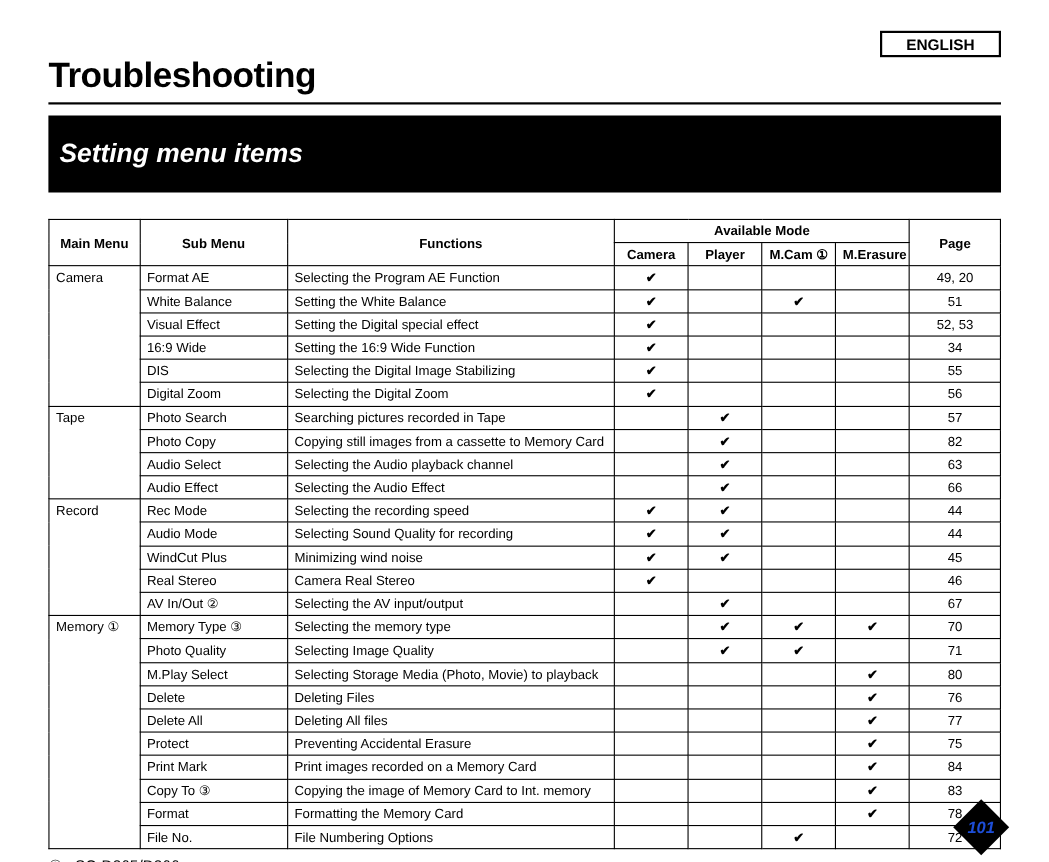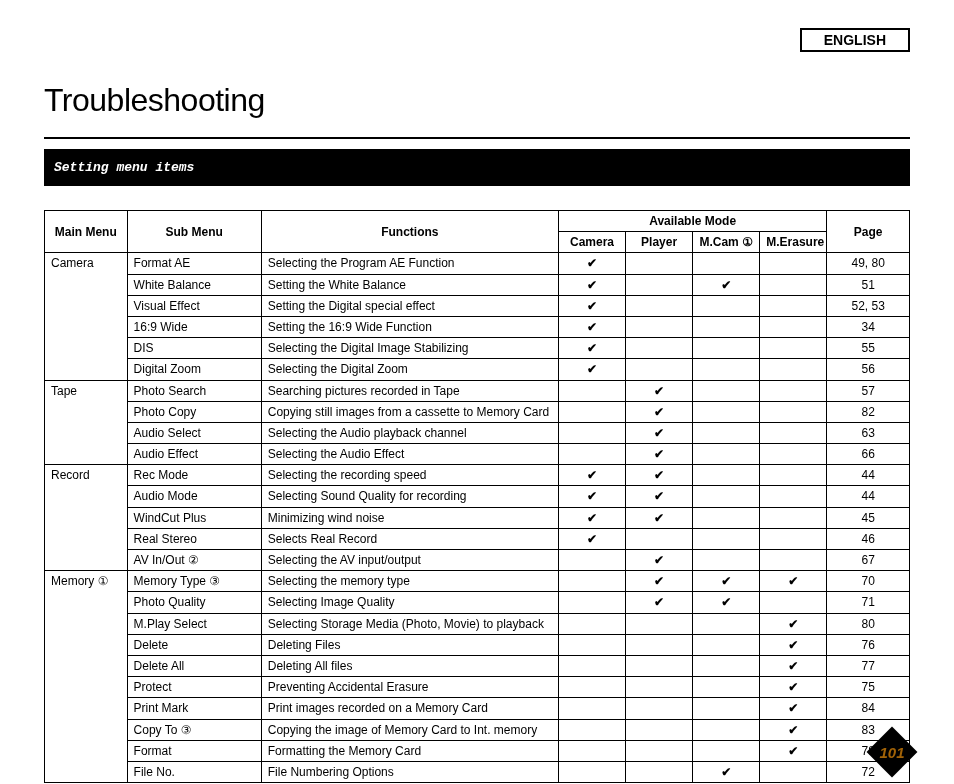--- a/index.html
+++ b/index.html
@@ -22,34 +22,34 @@
     position: absolute;
     top: 28px;
     right: 44px;
     border: 2px solid #000;
     padding: 2px 22px;
     font-weight: bold;
     font-size: 14px;
   }
   .title {
     font-size: 32px;
-    font-weight: 400;
-    margin: 52px 0 4px 0;
+    font-weight: 700;
+    margin: 20px 0 4px 0;
     letter-spacing: -0.5px;
     border-bottom: 2px solid #000;
-    padding-bottom: 18px;
+    padding-bottom: 6px;
   }
   .section-bar {
     background: #000;
     color: #fff;
-    font-family: Liberation Mono, monospace;
+    font-family: Liberation Sans, sans-serif;
     font-style: italic;
     font-weight: bold;
-    font-size: 13px;
-    padding: 11px 10px;
+    font-size: 24px;
+    padding: 21px 10px;
     margin: 10px 0 10px 0;
   }
   table.menu {
     border-collapse: collapse;
     width: 100%;
     font-size: 12px;
     table-layout: fixed;
     margin-top: 24px;
   }
   table.menu th, table.menu td {
@@ -96,21 +96,21 @@
     width: 36px; height: 36px;
     background: #000;
     transform: rotate(45deg);
   }
   .pagebadge .num {
     position: absolute;
     top: 0; left: 0; right: 0; bottom: 0;
     display: flex;
     align-items: center;
     justify-content: center;
-    color: #a16207;
+    color: #1d4ed8;
     font-weight: bold;
     font-style: italic;
     font-size: 15px;
   }
 </style>
 </head>
 <body>
 
 <div class="page">
 
@@ -148,21 +148,21 @@
     </thead>
     <tbody id="tbody">
         <tr>
           <td class="main" rowspan="6">Camera</td>
           <td class="sub">Format AE</td>
           <td class="func">Selecting the Program AE Function</td>
           <td class="mode check">✔</td>
           <td class="mode check"></td>
           <td class="mode check"></td>
           <td class="mode check"></td>
-          <td class="page">49, 80</td>
+          <td class="page">49, 20</td>
         </tr>
         <tr>
           <td class="sub">White Balance</td>
           <td class="func">Setting the White Balance</td>
           <td class="mode check">✔</td>
           <td class="mode check"></td>
           <td class="mode check">✔</td>
           <td class="mode check"></td>
           <td class="page">51</td>
         </tr>
@@ -262,21 +262,21 @@
           <td class="sub">WindCut Plus</td>
           <td class="func">Minimizing wind noise</td>
           <td class="mode check">✔</td>
           <td class="mode check">✔</td>
           <td class="mode check"></td>
           <td class="mode check"></td>
           <td class="page">45</td>
         </tr>
         <tr>
           <td class="sub">Real Stereo</td>
-          <td class="func">Selects Real Record</td>
+          <td class="func">Camera Real Stereo</td>
           <td class="mode check">✔</td>
           <td class="mode check"></td>
           <td class="mode check"></td>
           <td class="mode check"></td>
           <td class="page">46</td>
         </tr>
         <tr>
           <td class="sub">AV In/Out ②</td>
           <td class="func">Selecting the AV input/output</td>
           <td class="mode check"></td>

